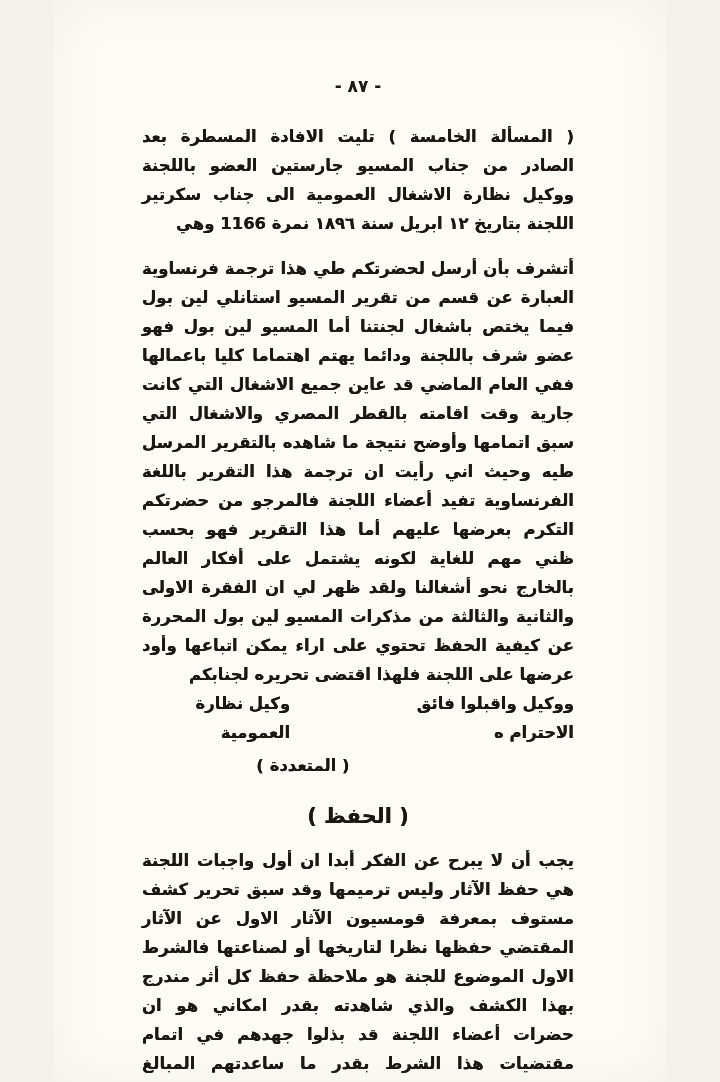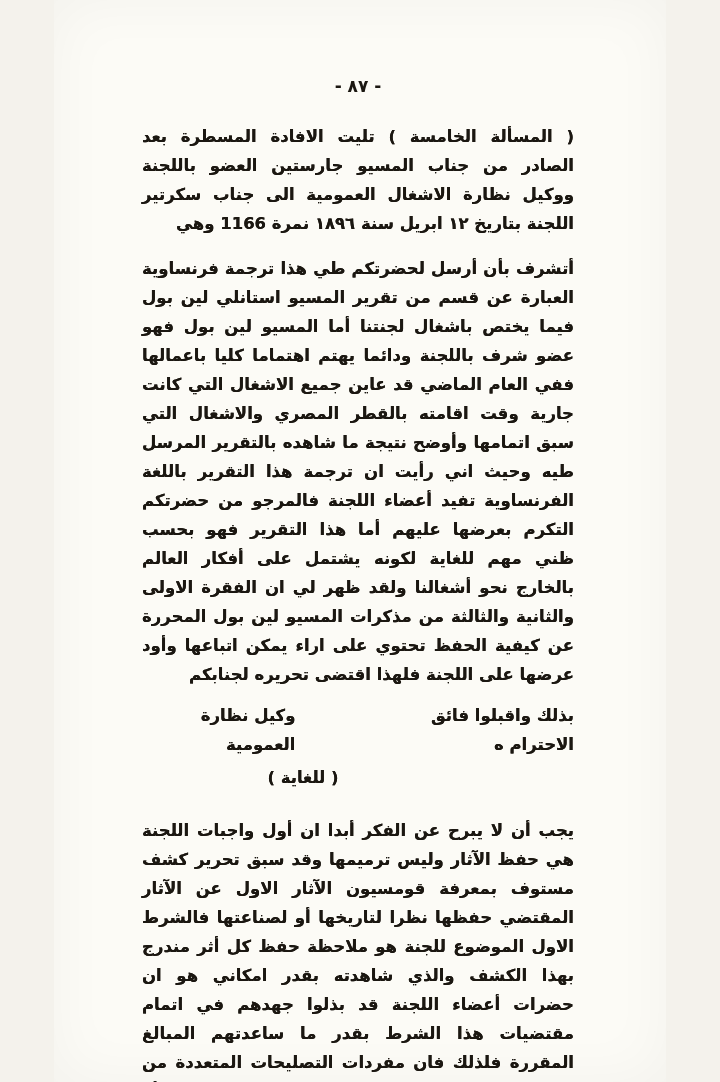--- a/index.html
+++ b/index.html
@@ -37,21 +37,21 @@
     font-family: "DejaVu Sans", sans-serif;
     font-weight: 700;
     font-size: 16.5px;
     line-height: 29px;
     text-align: justify;
     text-align-last: right;
     margin: 0 0 16px 0;
     text-shadow: 0 0 0.4px currentColor;
   }
   .letter-body {
-    margin-bottom: 12px;
+    margin-bottom: 0;
   }
   .closing-row {
     display: flex;
     direction: rtl;
     align-items: baseline;
     font-family: "DejaVu Sans", sans-serif;
     font-weight: 700;
     font-size: 16.5px;
     line-height: 29px;
     text-shadow: 0 0 0.4px currentColor;
@@ -86,24 +86,25 @@
 <div class="scan-page">
   <div class="content">
 
     <div class="page-number">- ٨٧ -</div>
 
     <p class="para intro">( المسألة الخامسة ) تليت الافادة المسطرة بعد الصادر من جناب المسيو جارستين العضو باللجنة ووكيل نظارة الاشغال العمومية الى جناب سكرتير اللجنة بتاريخ ١٢ ابريل سنة ١٨٩٦ نمرة 1166 وهي</p>
 
     <p class="para letter-body">أتشرف بأن أرسل لحضرتكم طي هذا ترجمة فرنساوية العبارة عن قسم من تقرير المسيو استانلي لين بول فيما يختص باشغال لجنتنا أما المسيو لين بول فهو عضو شرف باللجنة ودائما يهتم اهتماما كليا باعمالها ففي العام الماضي قد عاين جميع الاشغال التي كانت جارية وقت اقامته بالقطر المصري والاشغال التي سبق اتمامها وأوضح نتيجة ما شاهده بالتقرير المرسل طيه وحيث اني رأيت ان ترجمة هذا التقرير باللغة الفرنساوية تفيد أعضاء اللجنة فالمرجو من حضرتكم التكرم بعرضها عليهم أما هذا التقرير فهو بحسب ظني مهم للغاية لكونه يشتمل على أفكار العالم بالخارج نحو أشغالنا ولقد ظهر لي ان الفقرة الاولى والثانية والثالثة من مذكرات المسيو لين بول المحررة عن كيفية الحفظ تحتوي على اراء يمكن اتباعها وأود عرضها على اللجنة فلهذا اقتضى تحريره لجنابكم</p>
 
     <div class="closing-row">
-      <span class="closing">بذلك واقبلوا فائق الاحترام ه</span>
+      <span class="closing">ووكيل واقبلوا فائق الاحترام ه</span>
       <span class="sig-role">وكيل نظارة العمومية</span>
     </div>
 
-    <div class="sig-name">( للغاية )</div>
+    <div class="sig-name">( المتعددة )</div>
 
 
+    <div class="section-heading">( الحفظ )</div>
 
     <p class="para section-body">يجب أن لا يبرح عن الفكر أبدا ان أول واجبات اللجنة هي حفظ الآثار وليس ترميمها وقد سبق تحرير كشف مستوف بمعرفة قومسيون الآثار الاول عن الآثار المقتضي حفظها نظرا لتاريخها أو لصناعتها فالشرط الاول الموضوع للجنة هو ملاحظة حفظ كل أثر مندرج بهذا الكشف والذي شاهدته بقدر امكاني هو ان حضرات أعضاء اللجنة قد بذلوا جهدهم في اتمام مقتضيات هذا الشرط بقدر ما ساعدتهم المبالغ المقررة فلذلك فان مفردات التصليحات المتعددة من تجديد كل حيطان مسجد للغاية ازالة بياض الفرشة أو ازالة أتربة عن كتابة محفورة أو عن الفسيفساء لجعل هذه البيانات مطولة بدون</p>
 
   </div>
 </div>
 
 </body></html>

